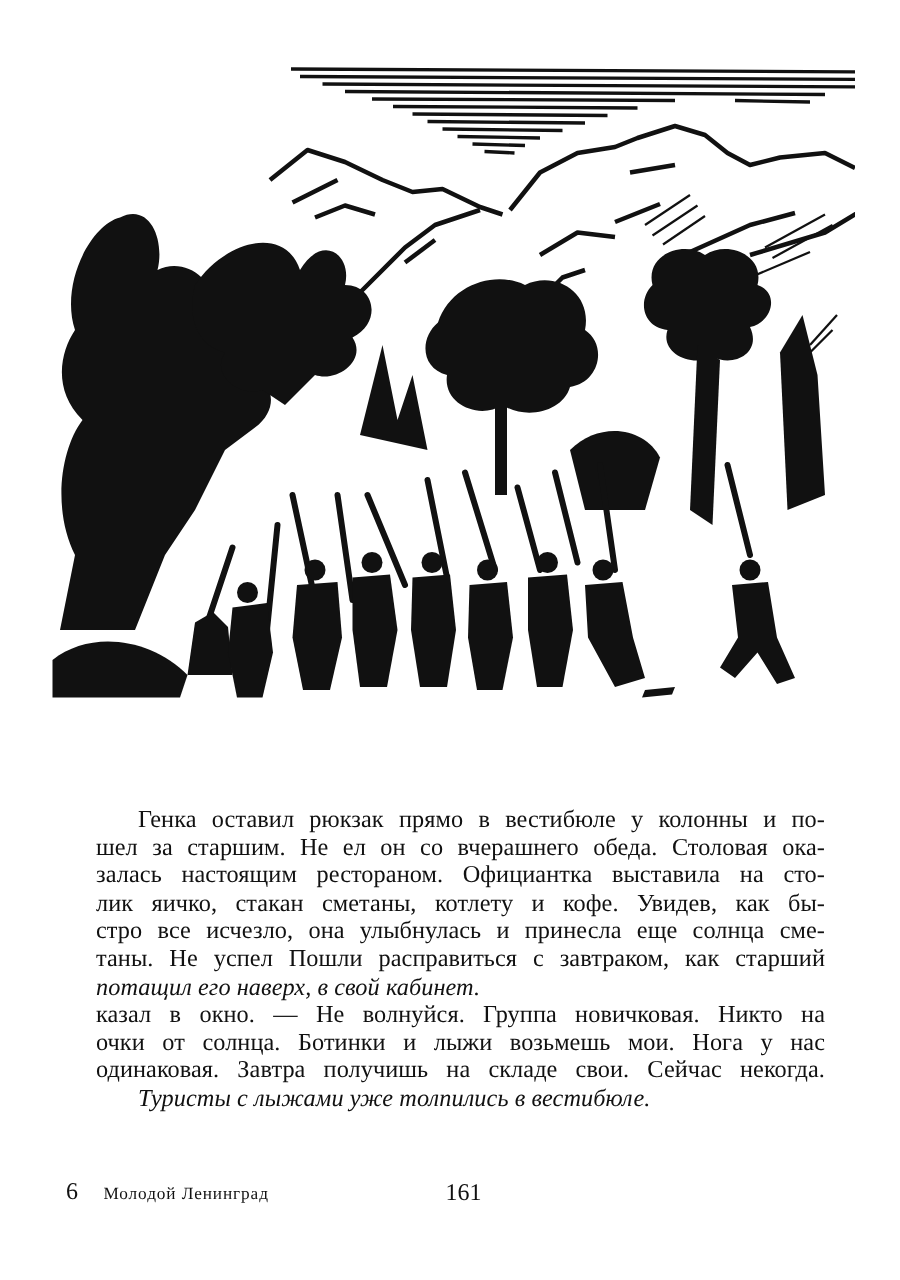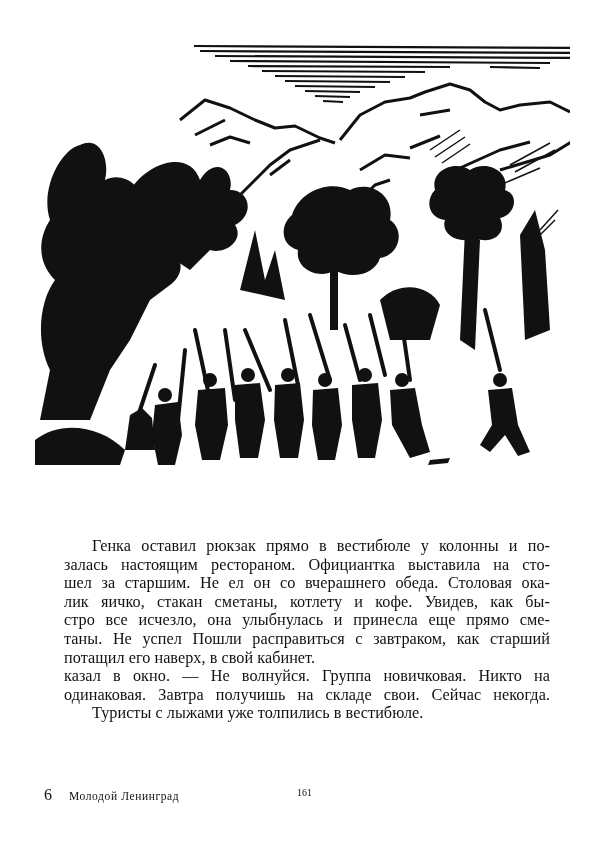--- a/index.html
+++ b/index.html
@@ -7,25 +7,25 @@
       width: 600px; height: 853px; background: #ffffff; position: relative; overflow: hidden;
       font-family: "Liberation Serif", "DejaVu Serif", serif; color: #111;
     }
     .illustration { position: absolute; left: 30px; top: 40px; width: 540px; height: 460px; }
     .text-block { position: absolute; left: 64px; top: 537px; width: 486px; }
     .line {
       font-size: 16.2px; line-height: 18.6px; height: 18.6px; white-space: nowrap;
       text-align: justify; text-align-last: justify; letter-spacing: 0.05px;
     }
     .line.indent { padding-left: 28px; }
-    .line.last { text-align-last: left; }
+    .line.last { text-align-last: left; font-style: italic; }
     .footer { position: absolute; top: 786px; left: 44px; width: 500px; height: 22px; }
     .signature-num { position: absolute; left: 0; top: 0; font-size: 16px; }
     .signature-text { position: absolute; left: 25px; top: 4px; font-size: 11.5px; letter-spacing: 0.6px; }
-    .page-number { position: absolute; left: 253px; top: 1px; font-size: 10px; }
+    .page-number { position: absolute; left: 253px; top: 1px; font-size: 16px; }
   </style>
 </head>
 <body>
 
 <div class="illustration">
   <svg width="540" height="460" viewBox="0 0 540 460">
 
     <g stroke="#111" stroke-width="2.2">
       <line x1="164" y1="6" x2="560" y2="8"></line>
       <line x1="170" y1="11" x2="555" y2="13"></line>
@@ -119,27 +119,28 @@
     </g>
     <g fill="#111">
       <path d="M5 400 C30 380 70 385 95 410 L90 425 L5 425 Z"></path>
       <path d="M400 420 L420 418 L418 423 L398 425 Z"></path>
     </g>
   </svg>
 </div>
 
 <div class="text-block">
   <div class="line indent">Генка оставил рюкзак прямо в вестибюле у колонны и по-</div>
+  <div class="line">шел за старшим. Не ел он со вчерашнего обеда. Столовая ока-</div>
   <div class="line">залась настоящим рестораном. Официантка выставила на сто-</div>
-  <div class="line">шел за старшим. Не ел он со вчерашнего обеда. Столовая ока-</div>
   <div class="line">лик яичко, стакан сметаны, котлету и кофе. Увидев, как бы-</div>
-  <div class="line">стро все исчезло, она улыбнулась и принесла еще прямо сме-</div>
+  <div class="line">стро все исчезло, она улыбнулась и принесла еще солнца сме-</div>
   <div class="line">таны. Не успел Пошли расправиться с завтраком, как старший</div>
   <div class="line last">потащил его наверх, в свой кабинет.</div>
   <div class="line">казал в окно. — Не волнуйся. Группа новичковая. Никто на</div>
+  <div class="line">очки от солнца. Ботинки и лыжи возьмешь мои. Нога у нас</div>
   <div class="line">одинаковая. Завтра получишь на складе свои. Сейчас некогда.</div>
   <div class="line indent last">Туристы с лыжами уже толпились в вестибюле.</div>
 </div>
 
 <div class="footer">
   <span class="signature-num">6</span>
   <span class="signature-text">Молодой Ленинград</span>
   <span class="page-number">161</span>
 </div>
 

